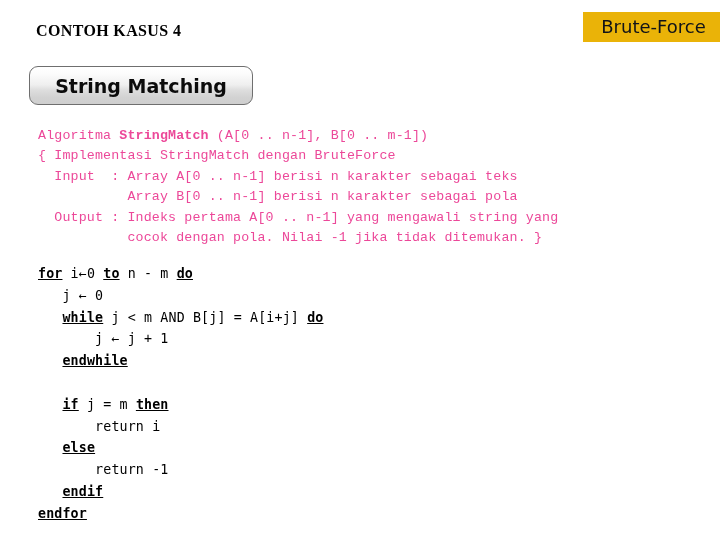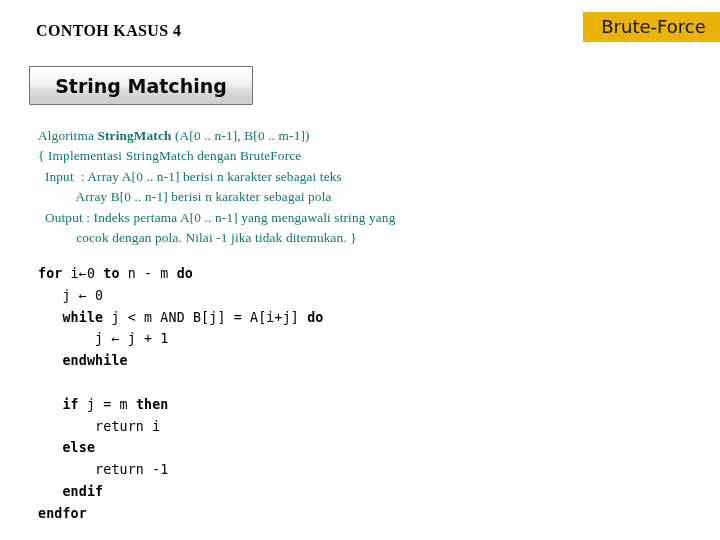--- a/index.html
+++ b/index.html
@@ -48,21 +48,21 @@
   }
 
   
   #string-matching-button {
     position: absolute;
     left: 29px;
     top: 66px;
     width: 224px;
     height: 39px;
     border: 1px solid #6f6f6f;
-    border-radius: 1px;
+    border-radius: 9px;
     background: linear-gradient(to bottom,
                 #ffffff 0%,
                 #fcfcfc 18%,
                 #efefef 48%,
                 #dedede 62%,
                 #d2d2d2 82%,
                 #cfcfcf 100%);
     box-shadow: inset 0 1px 0 #ffffff;
     box-sizing: border-box;
     display: flex;
@@ -77,24 +77,24 @@
     color: #0b0b0b;
     white-space: nowrap;
   }
 
   
   #pseudocode {
     position: absolute;
     left: 38px;
     top: 126px;
     width: 660px;
-    font-family: Liberation Serif, serif;
+    font-family: Liberation Mono, monospace;
     font-size: 13.3px;
     line-height: 20.4px;
-    color: #0f766e;
+    color: #ec4899;
     white-space: pre;
     letter-spacing: 0.15px;
   }
   #pseudocode .hdr-line {
     white-space: pre;
   }
   #pseudocode b {
     font-weight: bold;
   }
 
@@ -104,21 +104,21 @@
     top: 263px;
     width: 660px;
     font-family: "DejaVu Sans Mono", monospace;
     font-size: 13.3px;
     line-height: 21.8px;
     color: #000000;
     white-space: pre;
     letter-spacing: 0.15px;
   }
   #code-body .line { white-space: pre; min-height: 21.8px; }
-  #code-body .kw   { font-weight: bold; }
+  #code-body .kw   { font-weight: bold; text-decoration: underline; }
   #code-body .kwb  { font-weight: normal; }
 </style>
 </head>
 <body>
 
 <div id="brute-force-badge">Brute-Force</div>
 
 <div id="page-title">CONTOH KASUS 4</div>
 
 <div id="string-matching-button">

